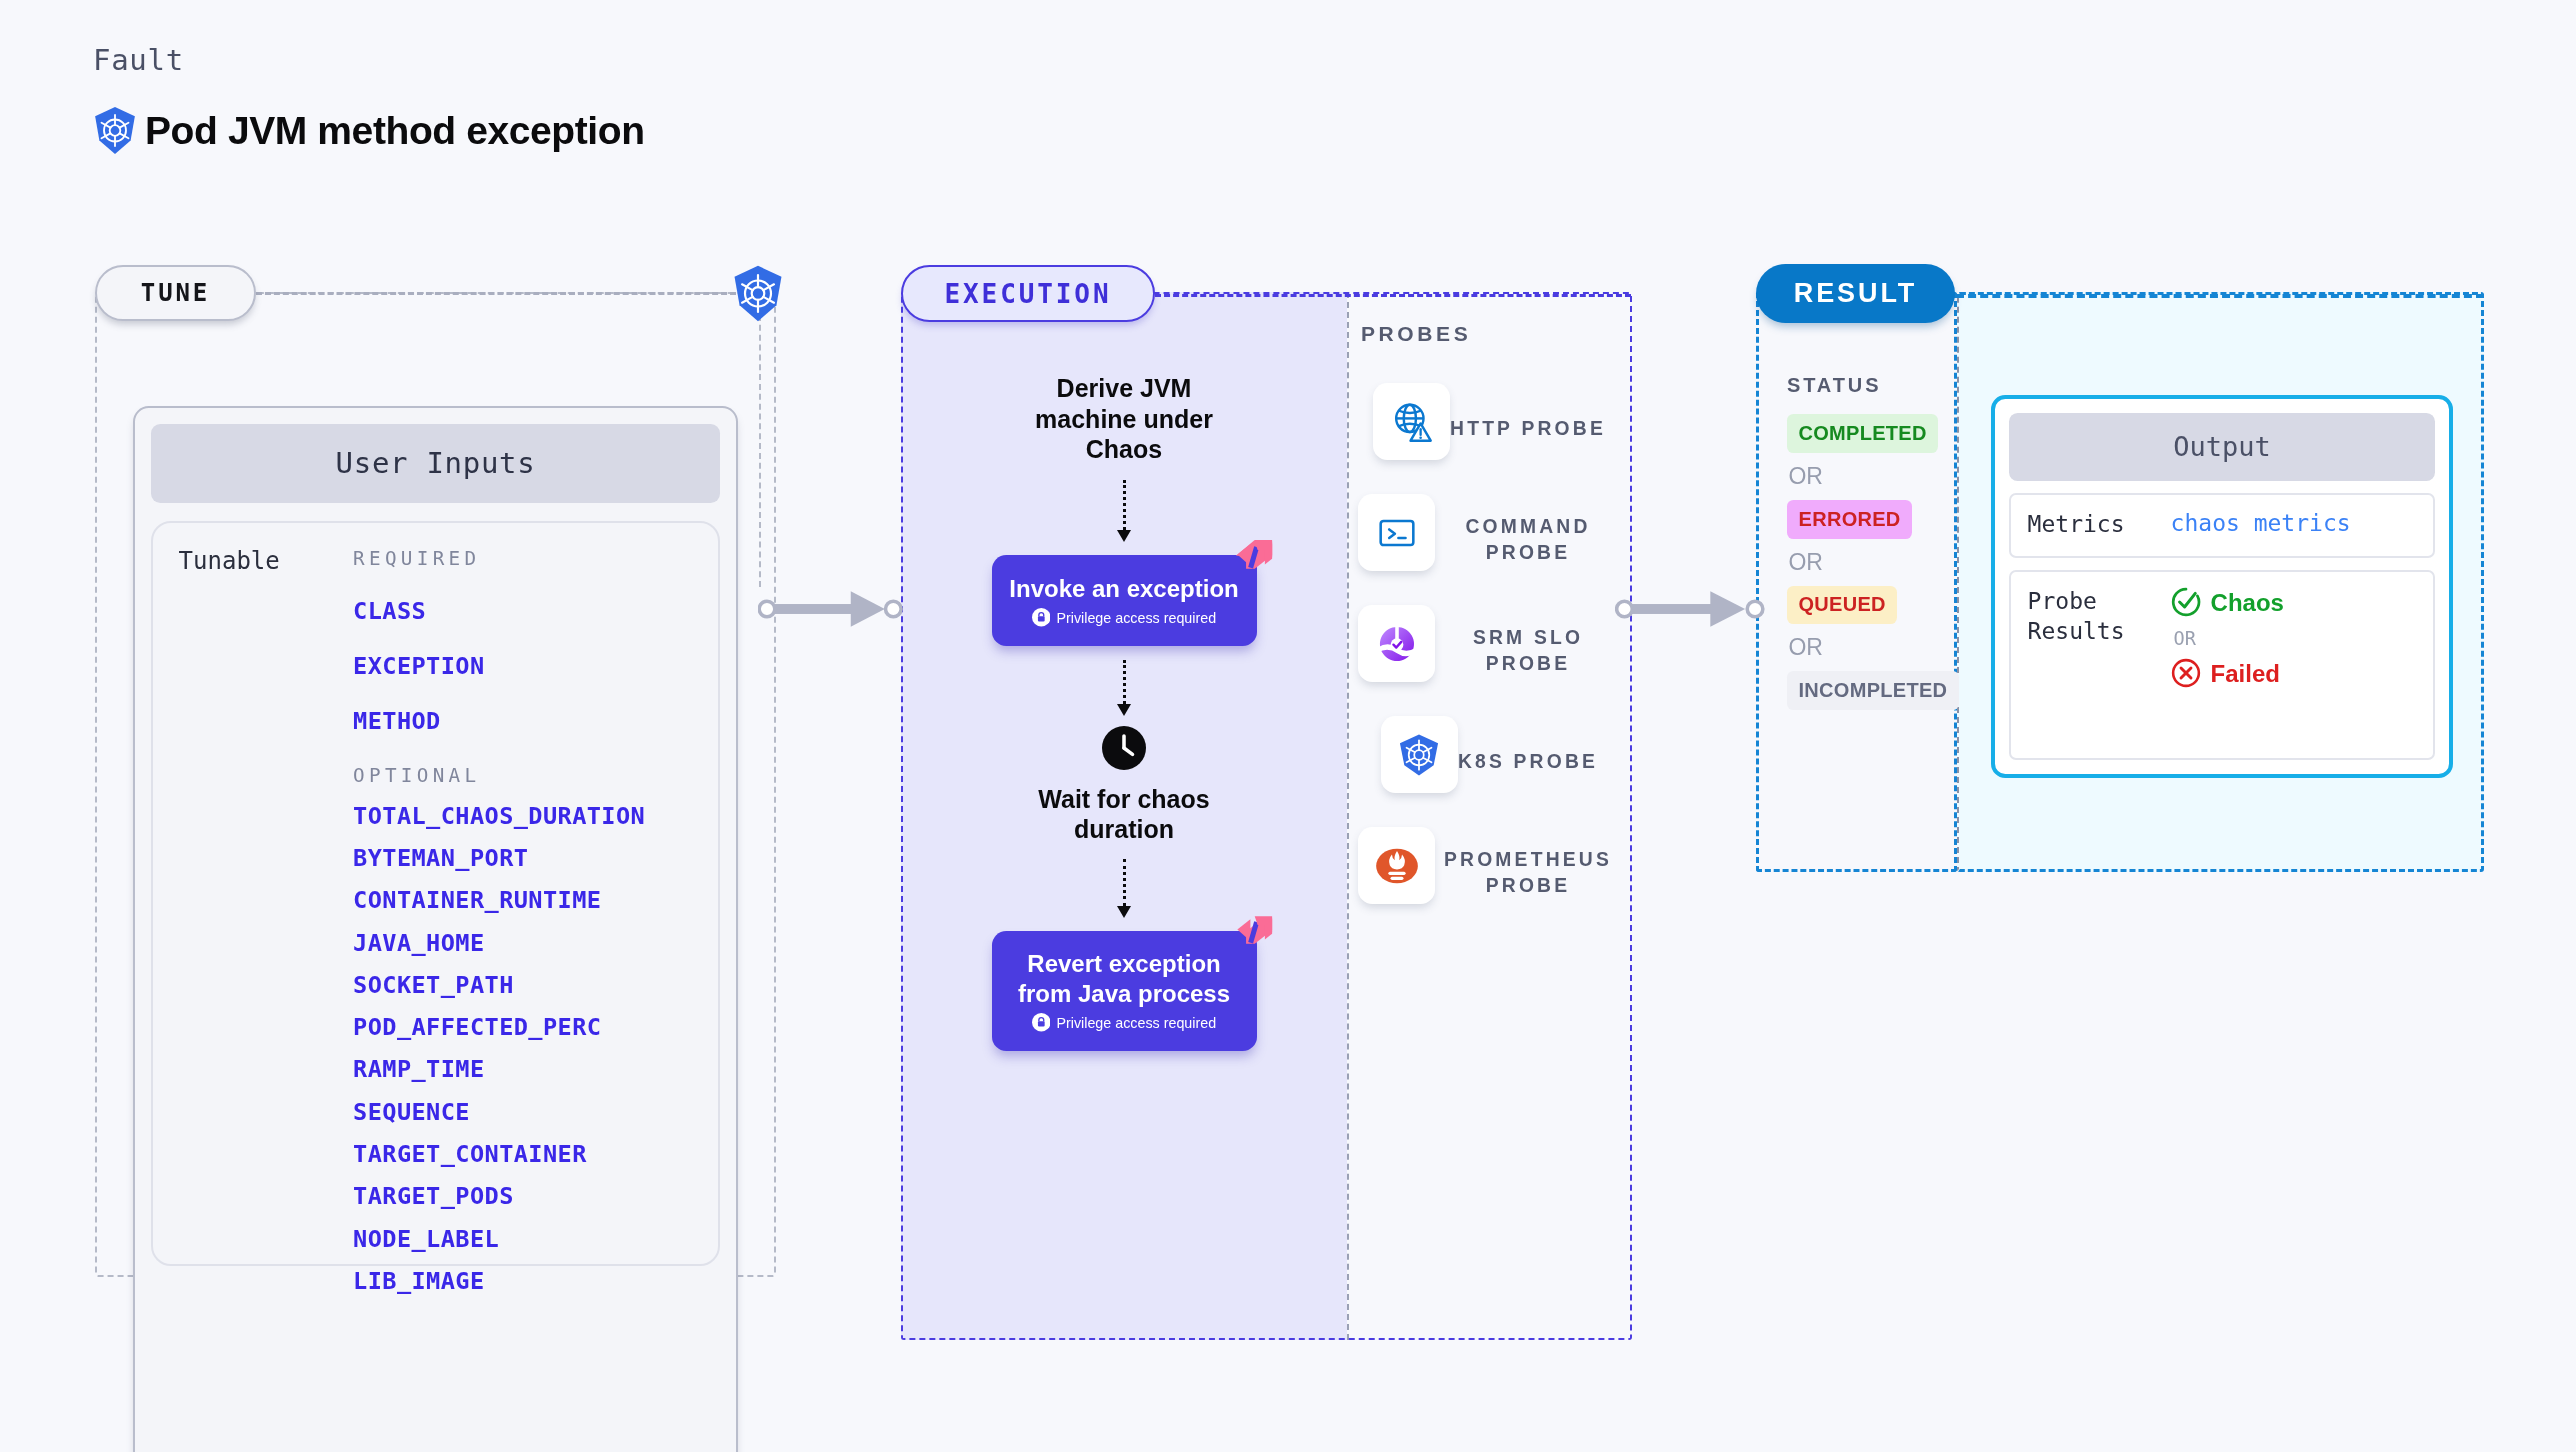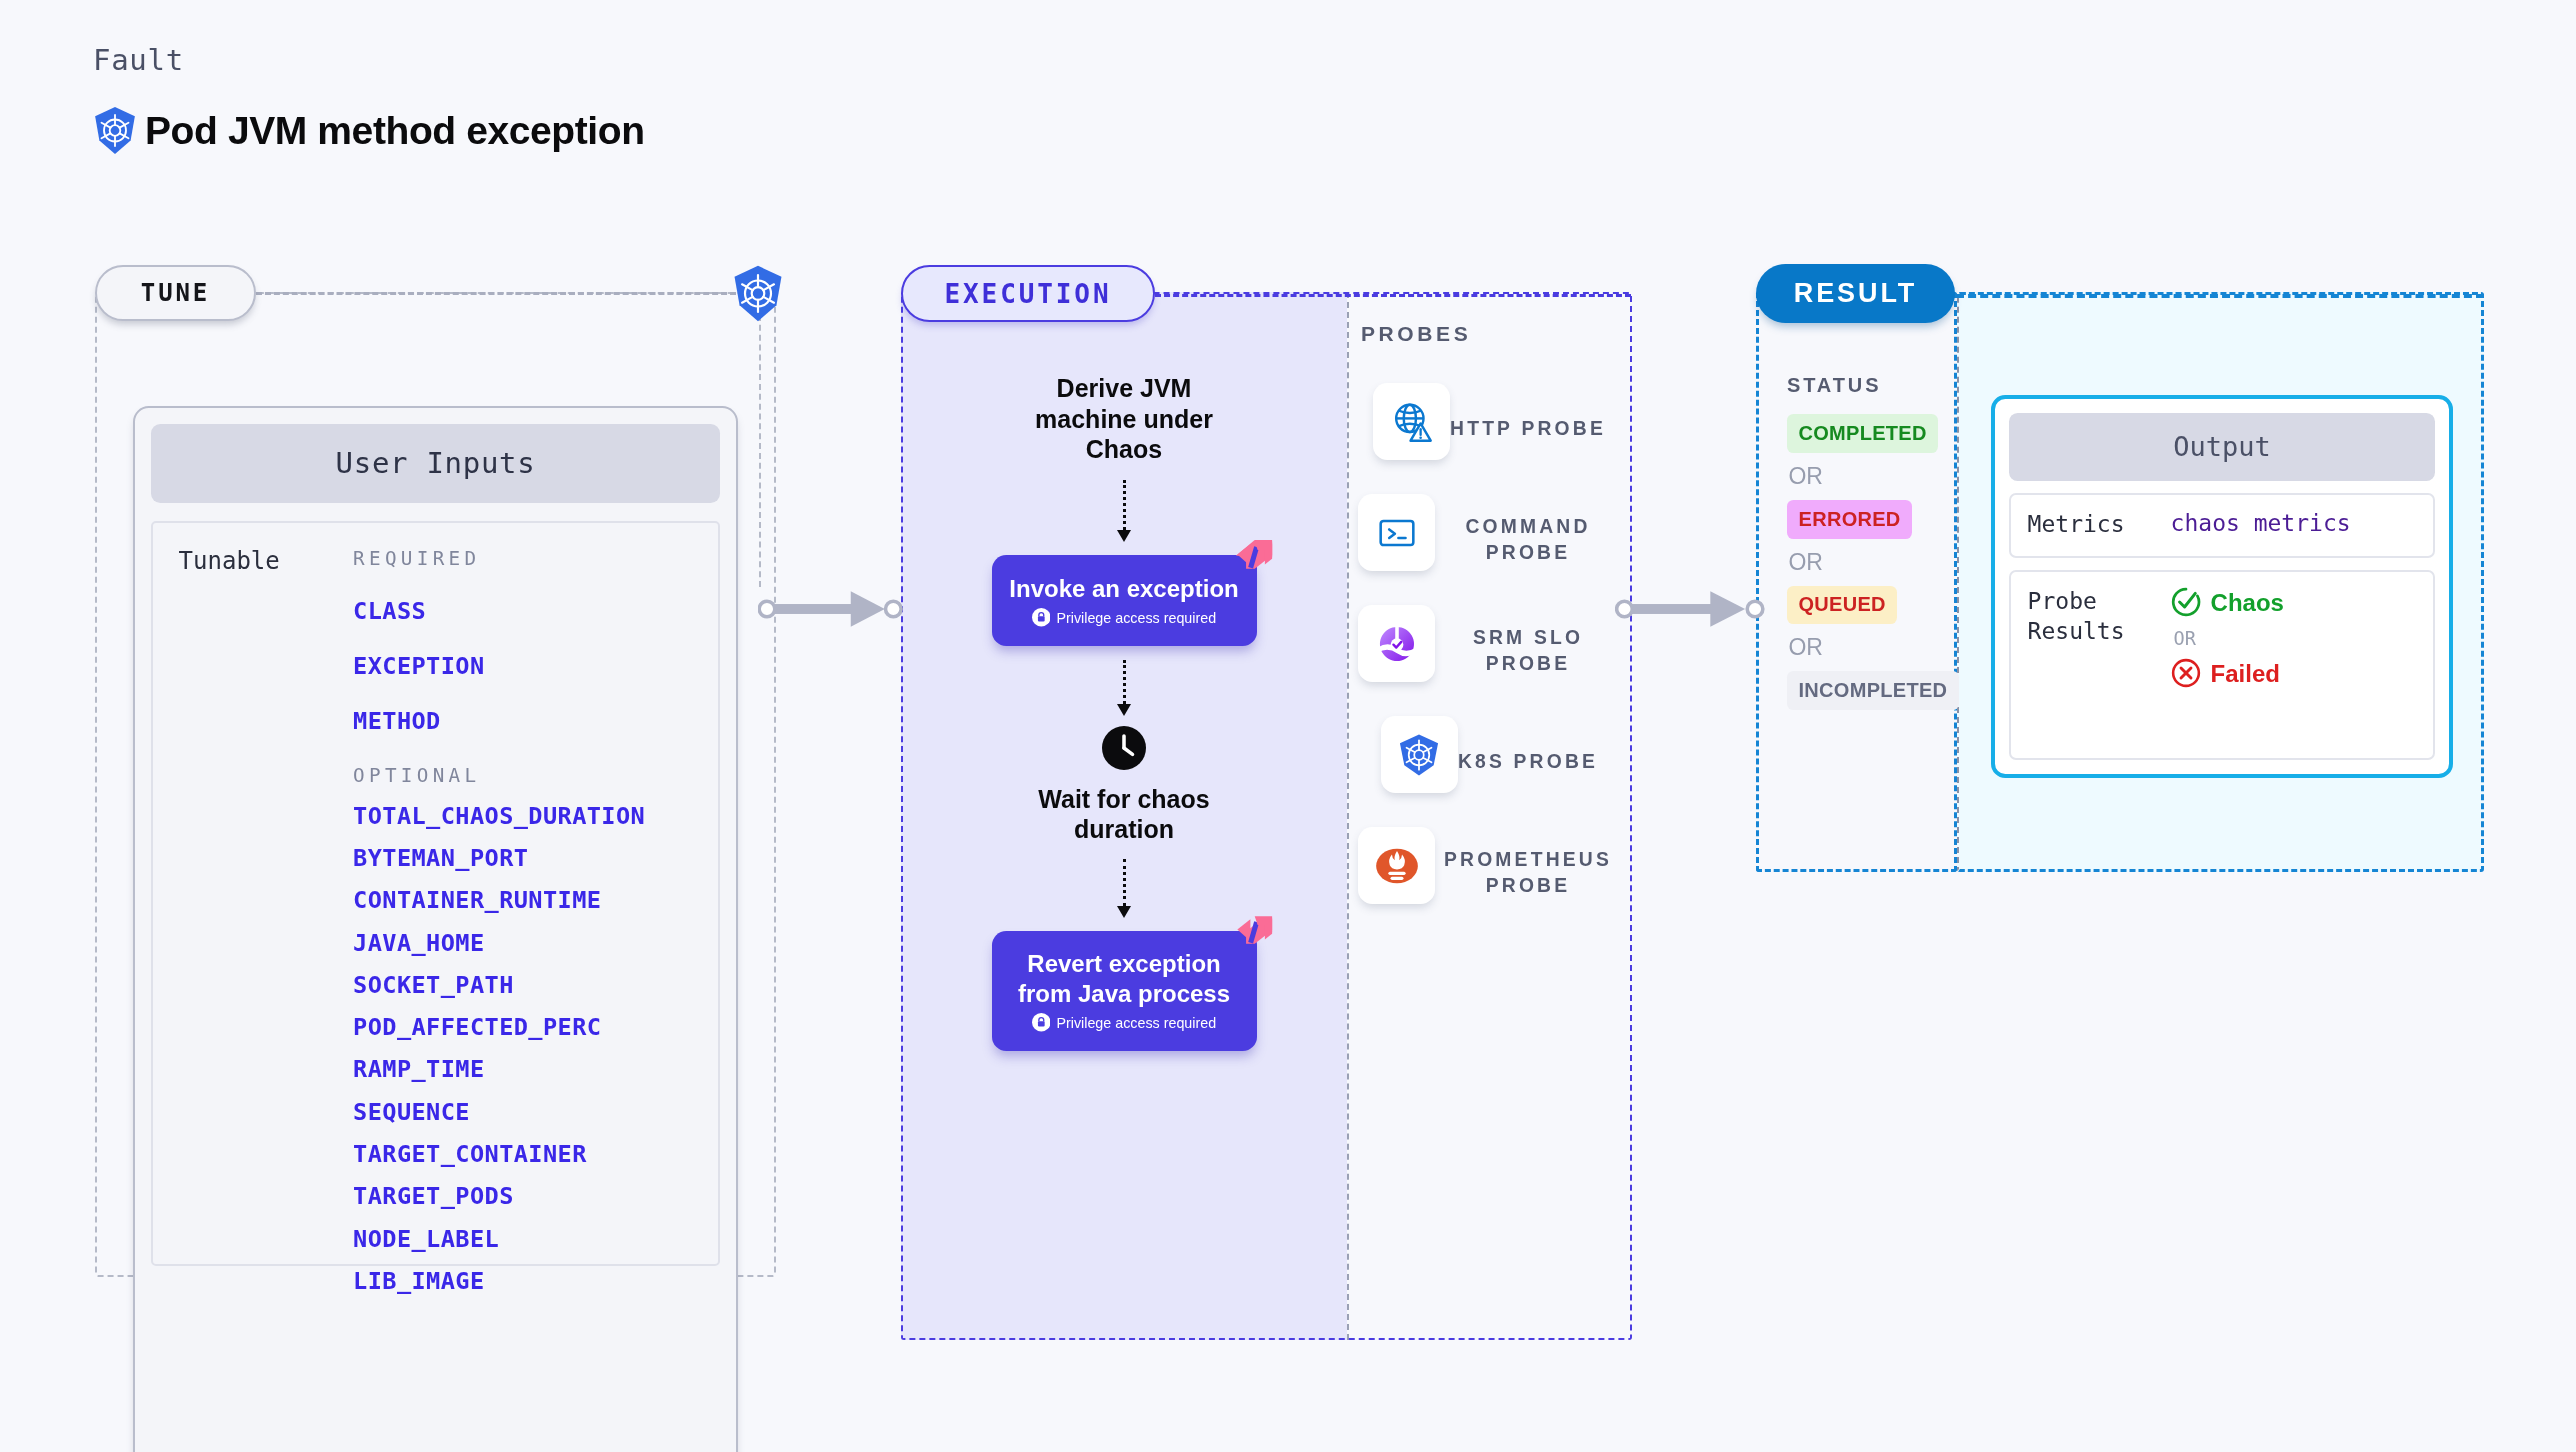--- a/index.html
+++ b/index.html
@@ -109,21 +109,21 @@
     margin-top: 37px;
   }
   #user-inputs-header {
     height: 79px; background: #d7d9e5; border-radius: 9.3px;
     display: flex; align-items: center; justify-content: center;
     font-family: "DejaVu Sans Mono", monospace; font-size: 29px;
     color: #2e3347; letter-spacing: 0.7px;
   }
   #tunable-body {
     margin-top: 18.6px; height: 745px;
-    background: #f4f5f9; border: 2.1px solid #dfe1ea; border-radius: 5px;
+    background: #f4f5f9; border: 2.1px solid #dfe1ea; border-radius: 20px;
     display: flex; padding: 24px 14.3px 14.3px 14.3px;
   }
   #tunable-label {
     font-family: "DejaVu Sans Mono", monospace;
     font-size: 24px; color: #2a2e3d; width: 186px; flex-shrink: 0;
     padding-left: 11.5px;
   }
   #param-col { flex: 1; }
   .group-head {
     font-family: "DejaVu Sans Mono", monospace; font-size: 19.3px;
@@ -222,21 +222,21 @@
   .out-row {
     margin-top: 12px; border: 2.1px solid #e2e4ec; border-radius: 7px;
     display: flex; padding: 15.8px 17px;
   }
   .out-key {
     font-family: "DejaVu Sans Mono", monospace; font-size: 23px; color: #2a2e3d;
     width: 143px; flex-shrink: 0; line-height: 1.28;
   }
   .out-val { flex: 1; }
   #metrics-val {
-    font-family: "DejaVu Sans Mono", monospace; font-size: 23px; color: #4c1d95;
+    font-family: "DejaVu Sans Mono", monospace; font-size: 23px; color: #3b82f6;
   }
   .pr-line { display: flex; align-items: center; gap: 10px; }
   .pr-pass { font-size: 24px; font-weight: bold; color: #13a02c; }
   .pr-fail { font-size: 24px; font-weight: bold; color: #dd1f1f; }
   .pr-or { font-family: "DejaVu Sans Mono", monospace; font-size: 18.6px; color: #9aa0b0; margin: 8.6px 0 8.6px 2.9px; }
 </style>
 </head>
 <body>
 
 <div id="header">

